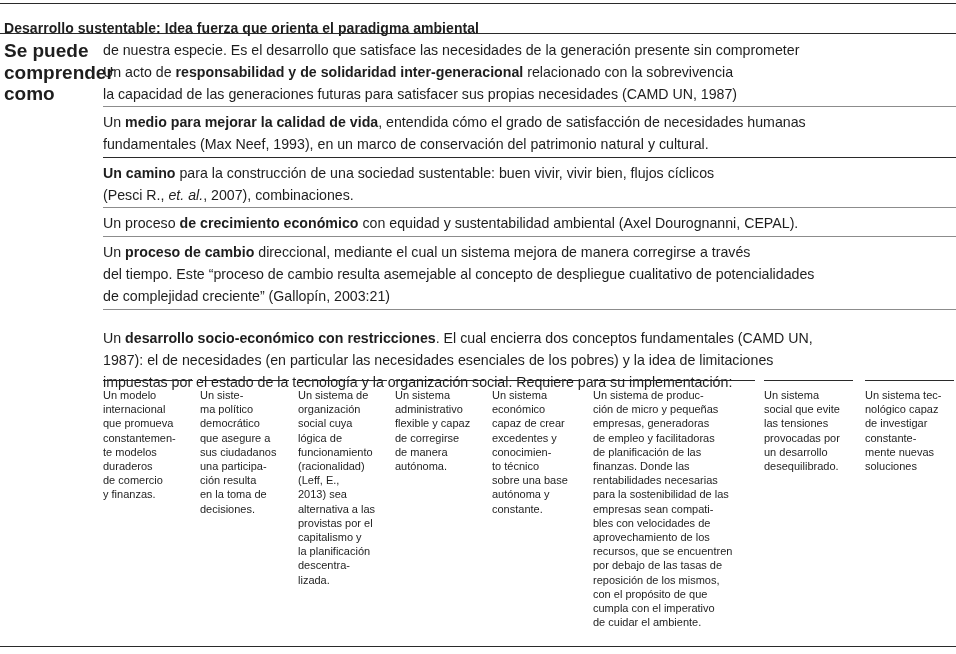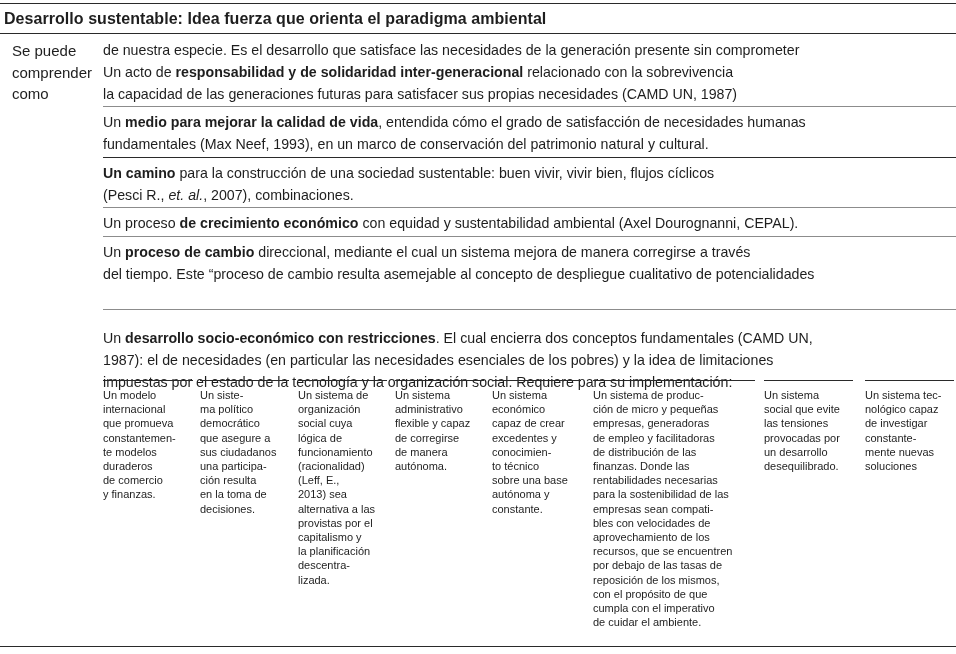--- a/index.html
+++ b/index.html
@@ -3,25 +3,25 @@
 <meta charset="utf-8">
 <style>
   html, body { margin: 0; padding: 0; background: #ffffff; }
   body {
     width: 956px; height: 654px; position: relative; overflow: hidden;
     font-family: "Liberation Sans", sans-serif; color: #1e1e1e;
   }
   .rule { position: absolute; left: 0; width: 956px; height: 0; }
   .rule.dark { border-top: 1.5px solid #2a2a2a; }
   .title {
-    position: absolute; left: 4px; top: 10px; font-size: 16px; font-weight: bold;
+    position: absolute; left: 4px; top: 20px; font-size: 14px; font-weight: bold;
     white-space: nowrap; letter-spacing: 0.05px;
   }
   .label {
-    position: absolute; left: 12px; top: 40px; width: 96px; font-size: 15px; font-weight: normal;
+    position: absolute; left: 4px; top: 40px; width: 96px; font-size: 19px; font-weight: bold;
     line-height: 21.5px;
   }
   .row {
     position: absolute; left: 103px; font-size: 14.2px; line-height: 21.8px;
   }
   .row .line { display: block; white-space: nowrap; }
   .row-rule { position: absolute; left: 103px; right: 0; height: 0; }
   .row-rule.gray { border-top: 1.5px solid #8c8c8c; }
   .row-rule.dark { border-top: 1.5px solid #2a2a2a; }
   b { font-weight: bold; }
@@ -64,20 +64,21 @@
 <div class="row-rule gray" style="top:207px;"></div>
 
 <div class="row" style="top:213px;">
   <span class="line"><span>Un proceso </span><b>de crecimiento económico</b><span> con equidad y sustentabilidad ambiental (Axel Dourognanni, CEPAL).</span></span>
 </div>
 <div class="row-rule gray" style="top:236px;"></div>
 
 <div class="row" style="top:242px;">
   <span class="line"><span>Un </span><b>proceso de cambio</b><span> direccional, mediante el cual un sistema mejora de manera corregirse a través</span></span>
   <span class="line"><span>del tiempo. Este “proceso de cambio resulta asemejable al concepto de despliegue cualitativo de potencialidades</span></span>
+  <span class="line"><span>de complejidad creciente” (Gallopín, 2003:21)</span></span>
 </div>
 <div class="row-rule gray" style="top:309px;"></div>
 
 <div class="row" style="top:328px;">
   <span class="line"><span>Un </span><b>desarrollo socio-económico con restricciones</b><span>. El cual encierra dos conceptos fundamentales  (CAMD UN,</span></span>
   <span class="line"><span>1987): el de necesidades (en particular las necesidades esenciales de los pobres) y la  idea de limitaciones</span></span>
   <span class="line"><span>impuestas por el estado de la tecnología y la organización social. Requiere para su implementación:</span></span>
 </div>
 
 <div class="sub" style="left:103px; width:90px;">
@@ -145,21 +146,21 @@
   <span class="line">autónoma y</span>
   <span class="line">constante.</span>
 </div>
 
 <div class="sub" style="left:593px; width:162px;">
   <div class="sub-rule"></div>
   <span class="line">Un sistema de produc-</span>
   <span class="line">ción de micro y pequeñas</span>
   <span class="line">empresas, generadoras</span>
   <span class="line">de empleo y facilitadoras</span>
-  <span class="line">de distribución de las</span>
+  <span class="line">de planificación de las</span>
   <span class="line">finanzas. Donde las</span>
   <span class="line">rentabilidades necesarias</span>
   <span class="line">para la sostenibilidad de las</span>
   <span class="line">empresas sean compati-</span>
   <span class="line">bles con velocidades de</span>
   <span class="line">aprovechamiento de los</span>
   <span class="line">recursos, que se encuentren</span>
   <span class="line">por debajo de las tasas de</span>
   <span class="line">reposición de los mismos,</span>
   <span class="line">con el propósito de que</span>

